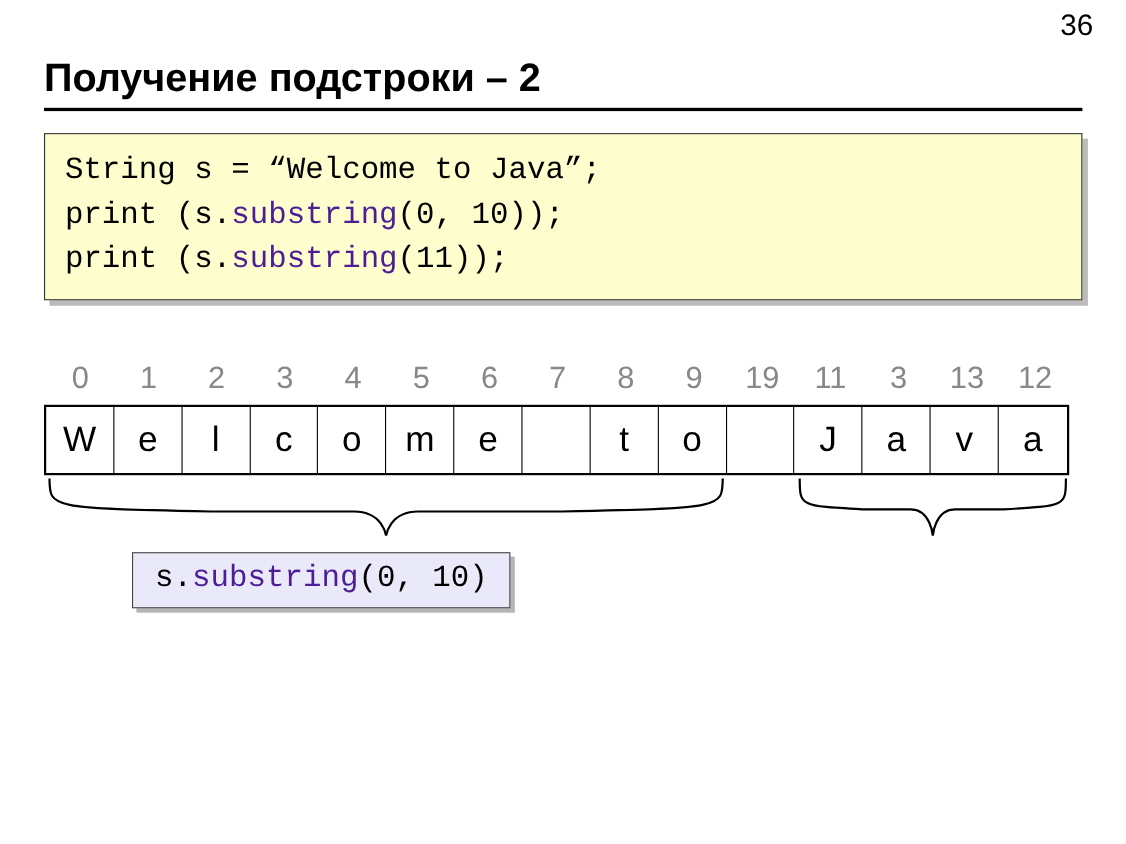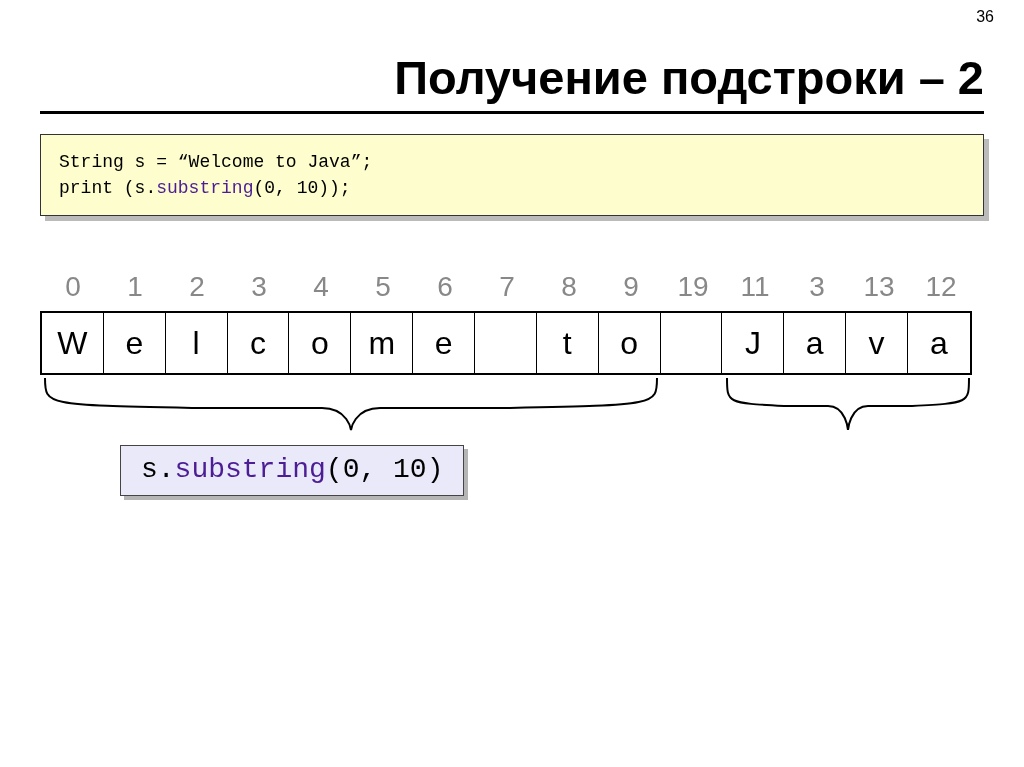--- a/index.html
+++ b/index.html
@@ -12,41 +12,40 @@
     height: 767px;
     position: relative;
   }
   .slide {
     padding: 20px 40px 40px 40px;
   }
   .pagenum {
     position: absolute;
     top: 8px;
     right: 30px;
-    font-size: 16px;
+    font-size: 27px;
     color: #000;
   }
   h1.title {
-    font-size: 47px;
+    font-size: 36px;
     font-weight: bold;
     margin: 30px 0 6px 0;
-    text-align: right;
   }
   .hr {
     border: none;
     border-top: 3px solid #000;
     margin: 0 0 20px 0;
   }
   .codebox {
     background: #fdfdcd;
     border: 1.5px solid #333;
     box-shadow: 5px 5px 0 #bbb;
     padding: 14px 18px;
     font-family: "Courier New", monospace;
-    font-size: 18px;
+    font-size: 28px;
     line-height: 1.45;
     margin-bottom: 55px;
   }
   .blue { color: #4c1d95; }
 
   .indices {
     display: flex;
     margin-left: 2px;
   }
   .indices div {
@@ -107,20 +106,23 @@
   <div class="pagenum">36</div>
 
   <h1 class="title">Получение подстроки – 2</h1>
   <hr class="hr">
 
   <div class="codebox">
     <div>String s = “Welcome to Java”;</div>
     <div>
       <span>print (s.</span><span class="blue">substring</span><span>(0, 10));</span>
     </div>
+    <div>
+      <span>print (s.</span><span class="blue">substring</span><span>(11));</span>
+    </div>
   </div>
 
   <div class="indices" id="idx">
       <div>0</div>
       <div>1</div>
       <div>2</div>
       <div>3</div>
       <div>4</div>
       <div>5</div>
       <div>6</div>

